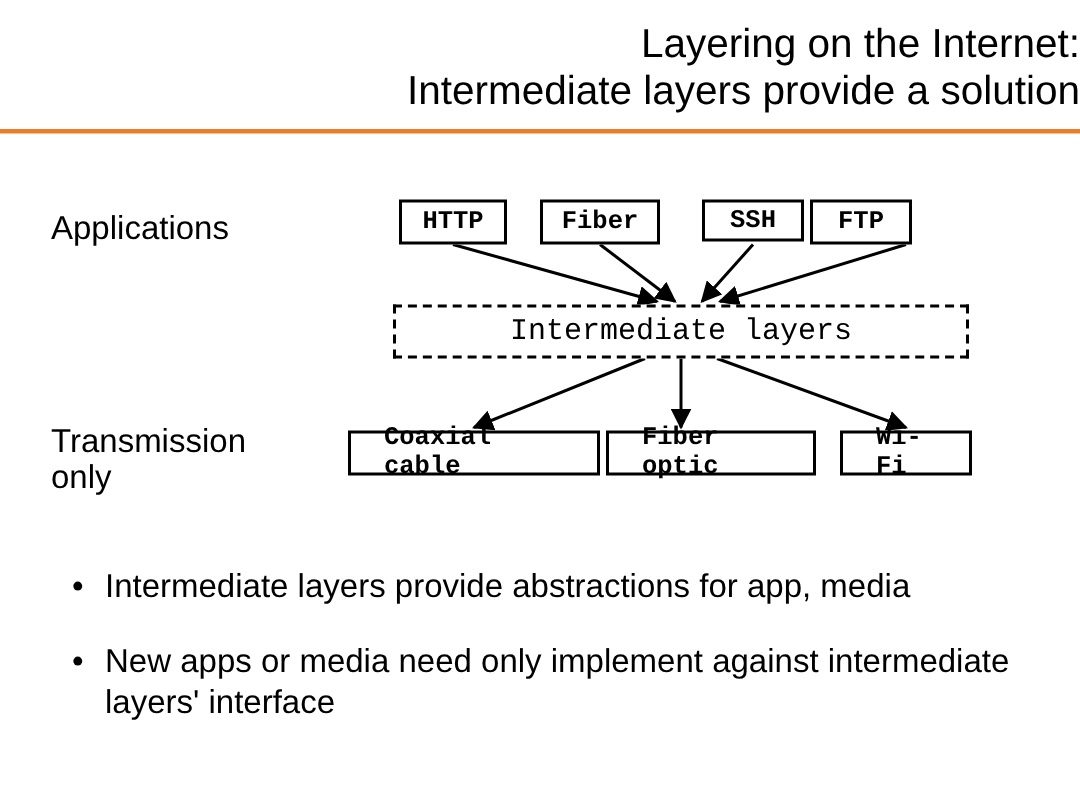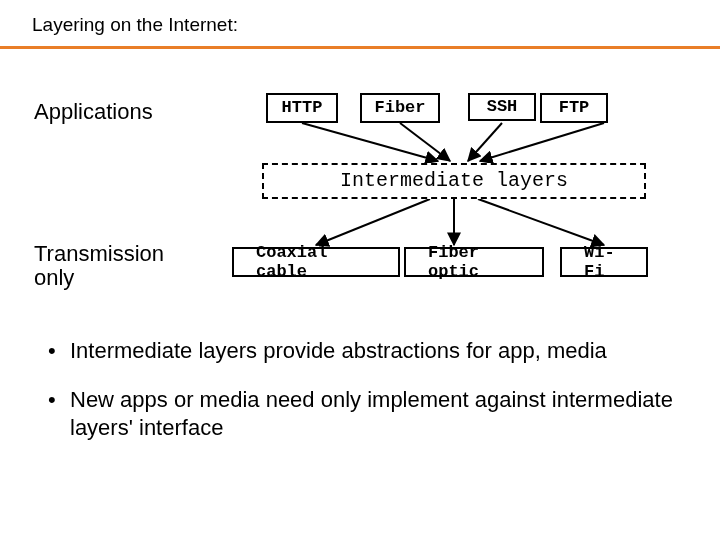--- a/index.html
+++ b/index.html
@@ -7,23 +7,24 @@
     width: 720px;
     height: 540px;
     background: #fff;
     font-family: Arial, Helvetica, sans-serif;
     color: #000;
     position: relative;
     overflow: hidden;
   }
   .title {
     padding: 14px 0 6px 32px;
-    font-size: 19px;
+    font-size: 27px;
     font-weight: 400;
     line-height: 1.15;
+    text-align: right;
   }
   .hr {
     border: none;
     border-top: 3px solid #e97e27;
     margin: 4px 0 0 0;
   }
   .stage {
     position: relative;
     width: 720px;
     height: 280px;
@@ -81,20 +82,21 @@
     left: 0;
     top: 0;
     font-size: 22px;
   }
 </style>
 </head>
 <body>
 
 <div class="title">
   <span>Layering on the Internet:</span><br>
+  <span>Intermediate layers provide a solution</span>
 </div>
 <hr class="hr">
 
 <div class="stage">
 
   <svg class="arrows">
     <defs>
       <marker id="ah" viewBox="0 0 10 10" refX="9" refY="5" markerWidth="7" markerHeight="7" orient="auto-start-reverse">
         <path d="M 0 0 L 10 5 L 0 10 z" fill="#000"></path>
       </marker>

